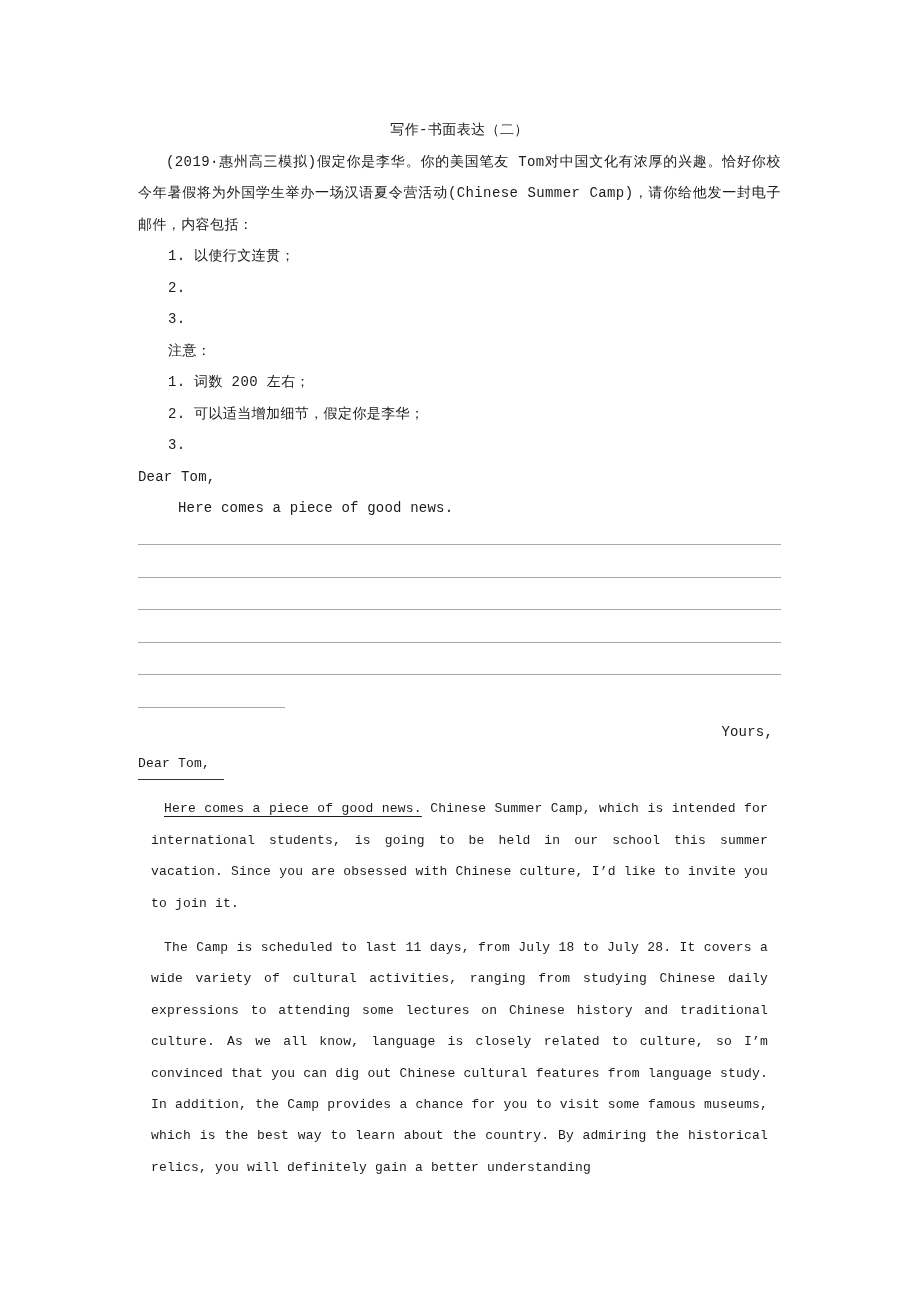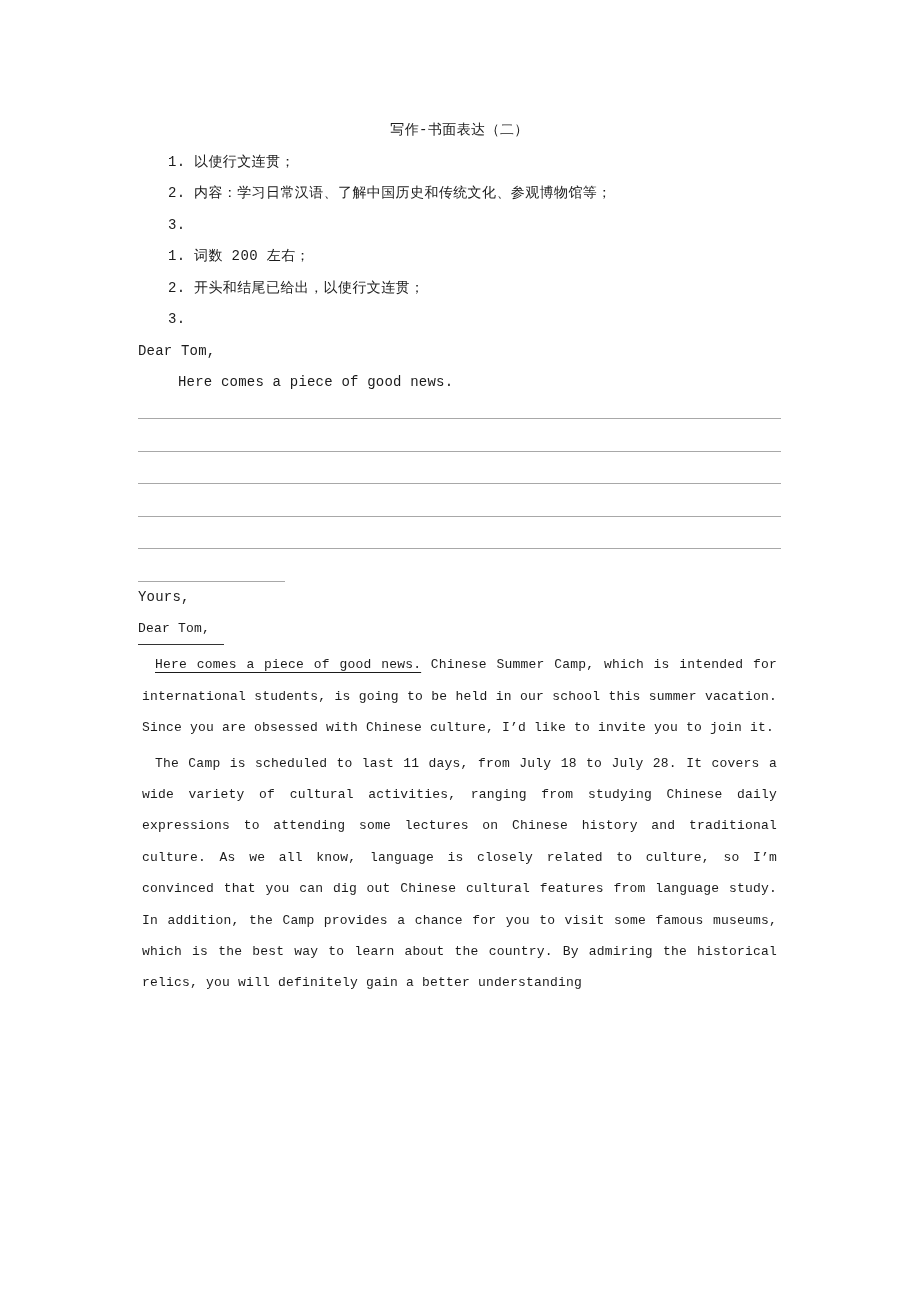--- a/index.html
+++ b/index.html
@@ -11,61 +11,62 @@
   .cjk{font-size:14px;letter-spacing:.4px;}
   .title{text-align:center;}
   .prompt-para{text-indent:28px;text-align:justify;}
   .list-row{display:flex;padding-left:30px;}
   .list-row .num{flex:none;width:26px;}
   .notice{padding-left:30px;}
   
   .lat{font-size:14px;letter-spacing:.2px;}
   .essay{font-size:13px;letter-spacing:.2px;line-height:31.4px;text-align:justify;}
   .indent-letter{padding-left:40px;}
-  .essay-para{text-indent:13px;margin:4px;}
+  .essay-para{text-indent:13px;margin:13px;}
   
   .lines{margin-top:-12px;}
   .wline{height:31.5px;border-bottom:1px solid #a8a8a8;}
   .wline-short{height:31.5px;width:147px;border-bottom:1px solid #a8a8a8;}
-  .closing-block{}
+  .closing-block{margin-top:9px;text-align:right;}
   .yours{padding-right:8px;}
   .signature{padding-right:1px;}
   .u{text-decoration:underline;text-underline-offset:4px;}
   .u-salut{display:inline-block;border-bottom:1px solid #333;padding-right:14px;}
   p{margin:0;}
 </style>
 </head>
 <body>
 
 <div class="page">
 
   <div class="row cjk title">写作-书面表达（二）</div>
 
 
+  <p class="row cjk prompt-para">(2019·惠州高三模拟)假定你是李华。你的美国笔友 Tom对中国文化有浓厚的兴趣。恰好你校今年暑假将为外国学生举办一场汉语夏令营活动(Chinese Summer Camp)，请你给他发一封电子邮件，内容包括：</p>
 
   <div class="row cjk list-row">
     <span class="num">1.</span>
     <span>以使行文连贯；</span>
   </div>
   <div class="row cjk list-row">
     <span class="num">2.</span>
-    <span>内容：学习日常汉语、了解中国历史和传统文化、参观博物馆等；</span>
   </div>
   <div class="row cjk list-row">
     <span class="num">3.</span>
   </div>
 
+  <div class="row cjk notice">注意：</div>
 
   <div class="row cjk list-row">
     <span class="num">1.</span>
     <span>词数 200 左右；</span>
   </div>
   <div class="row cjk list-row">
     <span class="num">2.</span>
-    <span>开头和结尾已给出，以使行文连贯；</span>
+    <span>可以适当增加细节，假定你是李华；</span>
   </div>
   <div class="row cjk list-row">
     <span class="num">3.</span>
   </div>
 
   <div class="row lat">Dear Tom,</div>
   <div class="row lat indent-letter">Here comes a piece of good news.</div>
 
   <div class="lines">
     <div class="wline"></div>

